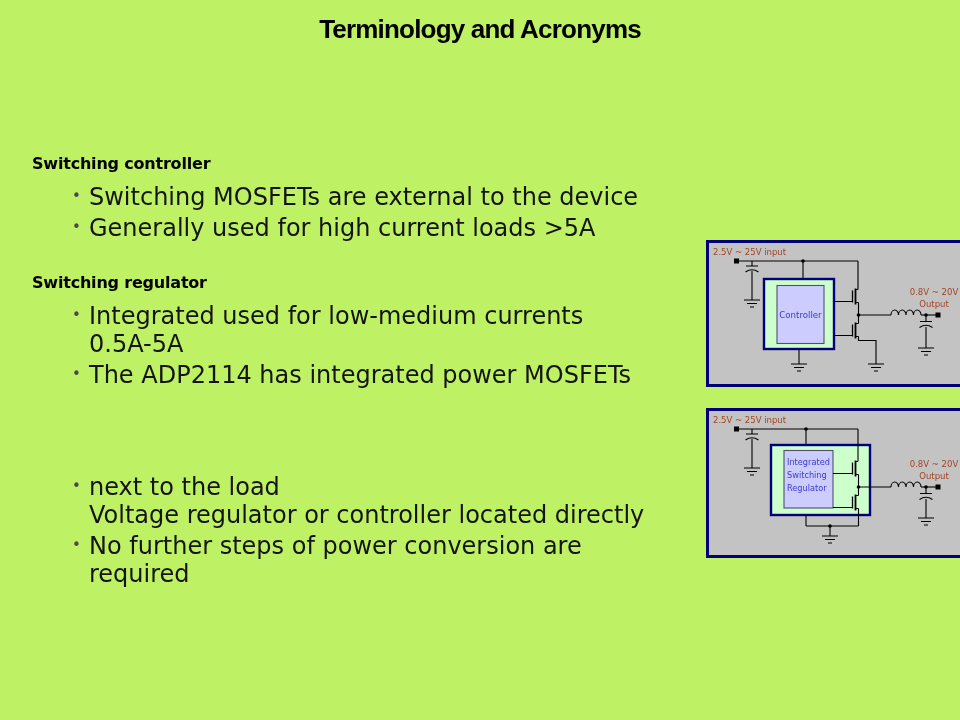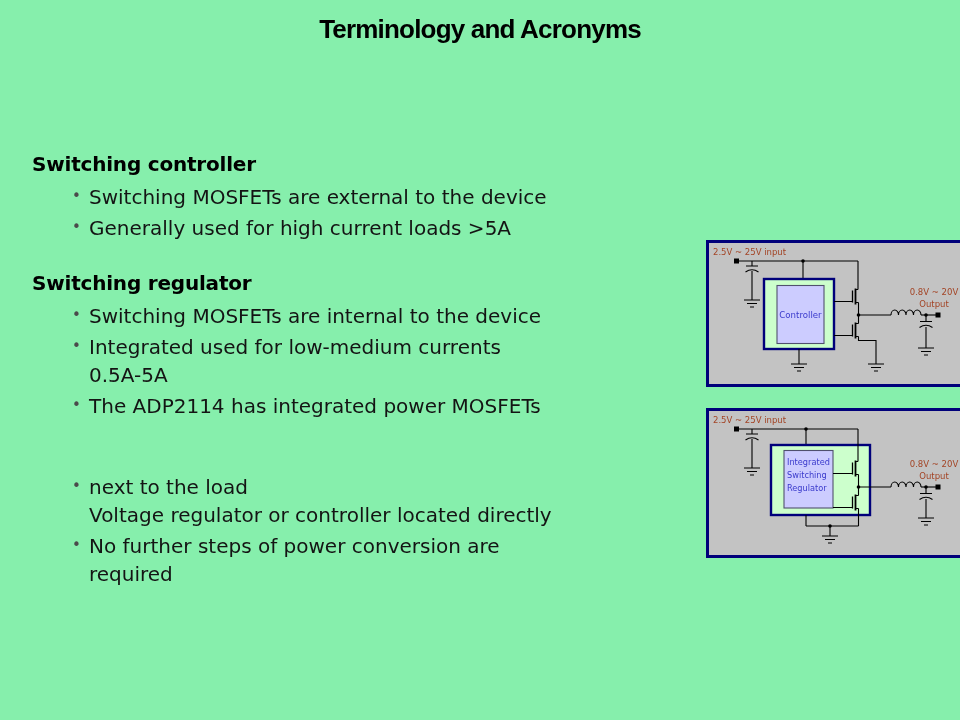--- a/index.html
+++ b/index.html
@@ -1,25 +1,25 @@
 <!DOCTYPE html>
 <html><head>
 <meta charset="utf-8">
 <style>
   html,body{margin:0;padding:0;background:#ffffff;}
-  .slide{position:relative;width:960px;height:720px;background:#86efac;overflow:hidden;
+  .slide{position:relative;width:960px;height:720px;background:#bef264;overflow:hidden;
          font-family:"DejaVu Sans",sans-serif;color:#111;}
   .title{position:absolute;top:14px;left:0;width:960px;text-align:center;
          font-family:"Liberation Sans",sans-serif;font-weight:bold;font-size:26px;
          letter-spacing:-0.8px;color:#000;}
   .sec{position:absolute;left:32px;width:630px;}
-  .sec h2{margin:0 0 4px 0;font-size:20px;font-weight:bold;line-height:30px;
+  .sec h2{margin:0 0 4px 0;font-size:16px;font-weight:bold;line-height:30px;
           letter-spacing:-0.2px;color:#000;}
   .sec ul{list-style:none;margin:0;padding:0 0 0 40px;}
-  .sec li{position:relative;padding-left:17px;font-size:20px;line-height:28px;
+  .sec li{position:relative;padding-left:17px;font-size:24px;line-height:28px;
           margin-bottom:3px;color:#141414;}
   .sec li::before{content:"\2022";position:absolute;left:0;top:-1px;font-size:15px;
           line-height:28px;color:#4a4a4a;}
   .line{display:block;white-space:nowrap;}
   .diagram{position:absolute;padding-left:31px;}
   .d1{left:675px;top:240px;}
   .d2{left:675px;top:408px;}
   svg text{font-family:"DejaVu Sans",sans-serif;}
   .dlabel{fill:#a34425;font-size:8.5px;}
   .chiptext{fill:#3a3acc;}
@@ -43,23 +43,20 @@
       </li>
       <li>
         <span class="line">Generally used for high current loads &gt;5A</span>
       </li>
     </ul>
   </div>
 
   <div class="sec" style="top:268px">
     <h2>Switching regulator</h2>
     <ul>
-      <li>
-        <span class="line">Switching MOSFETs are internal to the device</span>
-      </li>
       <li>
         <span class="line">Integrated used for low-medium currents</span>
         <span class="line">0.5A-5A</span>
       </li>
       <li>
         <span class="line">The ADP2114 has integrated power MOSFETs</span>
       </li>
     </ul>
   </div>
 

